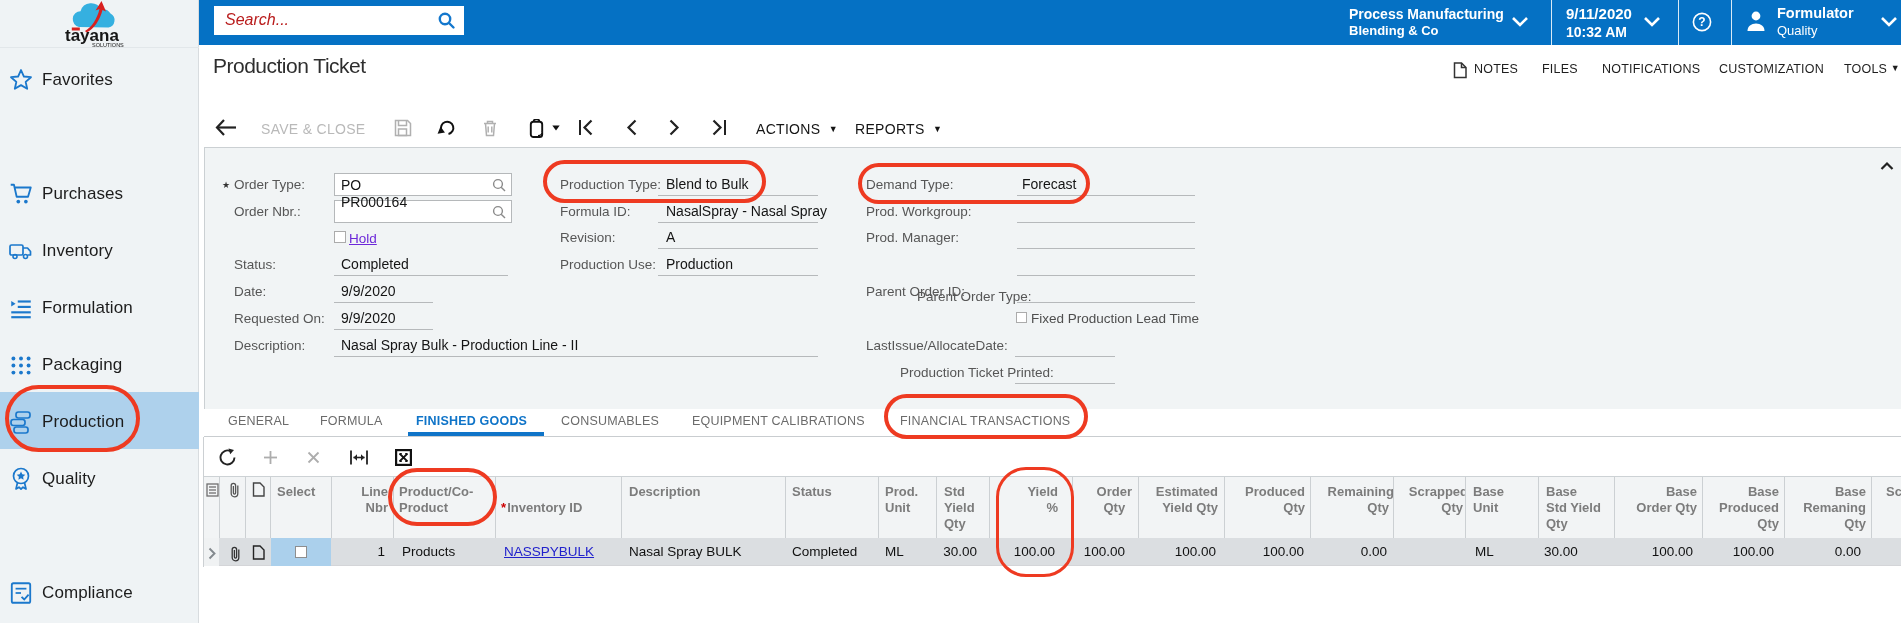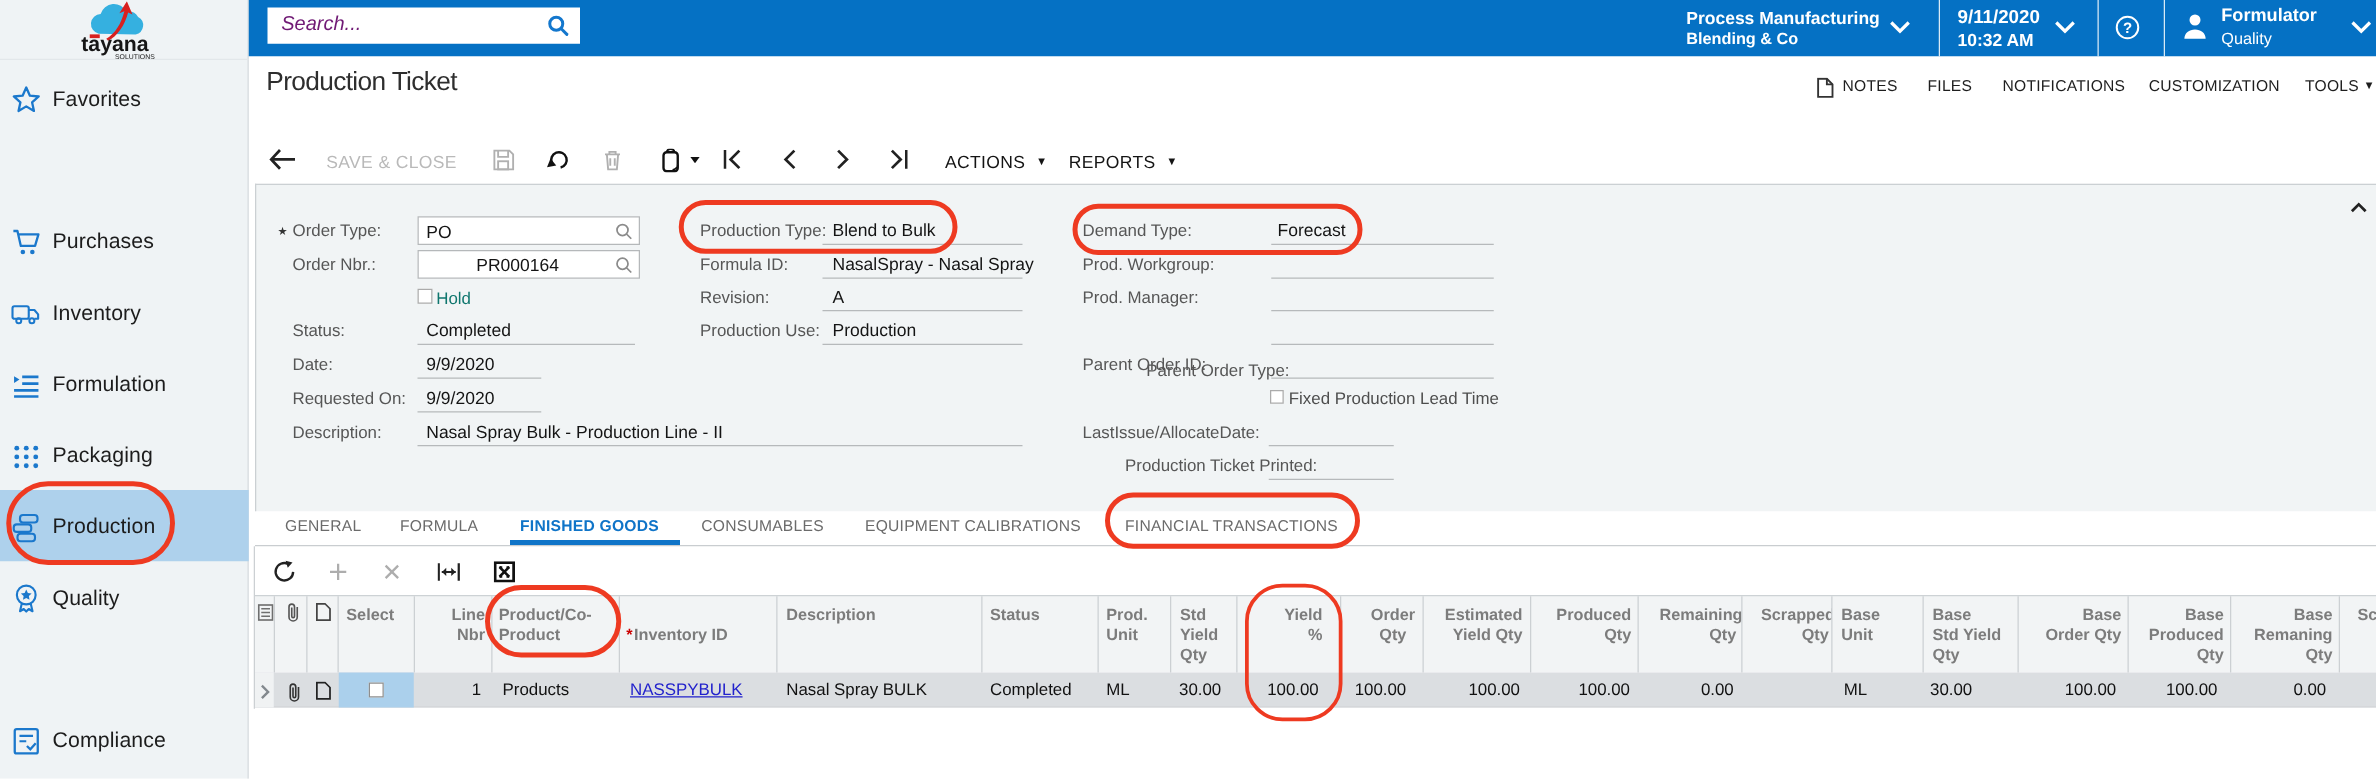--- a/index.html
+++ b/index.html
@@ -8,21 +8,21 @@
   .abs { position:absolute; }
   
   #sidebar { left:0; top:0; width:199px; height:623px; background:#eff3f5; border-right:1px solid #d8dcdf; }
   .navitem { position:absolute; left:0; width:199px; height:57px; }
   .navitem svg { position:absolute; left:8px; top:50%; margin-top:-13px; width:26px; height:26px; }
   .navitem .lbl { position:absolute; left:42px; top:50%; transform:translateY(-52%); font-size:17px; color:#1c1c1c; letter-spacing:0.1px; }
   #prodhl { left:0; top:392px; width:199px; height:57px; background:#aed1ec; }
   
   #topbar { left:199px; top:0; width:1702px; height:45px; background:#0571c4; }
   #searchbox { position:absolute; left:15px; top:6px; width:250px; height:29px; background:#fff; }
-  #searchbox .ph { position:absolute; left:11px; top:5px; font-size:16px; font-style:italic; color:#701a75; }
+  #searchbox .ph { position:absolute; left:11px; top:5px; font-size:16px; font-style:italic; color:#b91c1c; }
   .tb-div { position:absolute; top:0; width:1px; height:45px; background:rgba(255,255,255,0.85); }
   .tb-txt { position:absolute; color:#fff; }
   
   #title { left:213px; top:54px; font-size:21px; letter-spacing:-0.5px; color:#2e2e2e; }
   .linkbar { top:62px; font-size:12.5px; color:#1e1e1e; letter-spacing:0.2px; white-space:nowrap; }
   
   .tbtn { position:absolute; top:118px; }
   .tbtxt { position:absolute; font-size:14px; letter-spacing:0.3px; }
   
   #panel { left:204px; top:147px; width:1697px; height:262px; background:#f1f4f5; border-top:1px solid #cbd0d3; border-left:1px solid #cbd0d3; }
@@ -251,27 +251,27 @@
   <div class="flabel" style="left:222px;top:180px;font-size:9px;color:#333;">★</div>
   <div class="flabel" style="left:234px;top:177px;">Order Type:</div>
   <div class="inputbox" style="left:334px;top:173px;"></div>
   <div class="fval" style="left:341px;top:177px;">PO</div>
   <svg class="abs" style="left:492px;top:178px" width="15" height="15" viewBox="0 0 15 15">
       <circle cx="6" cy="6" r="4.4" fill="none" stroke="#8b8b8b" stroke-width="1.4"></circle>
       <line x1="9.2" y1="9.2" x2="13" y2="13" stroke="#8b8b8b" stroke-width="1.4"></line>
     </svg>
   <div class="flabel" style="left:234px;top:204px;">Order Nbr.:</div>
   <div class="inputbox" style="left:334px;top:200px;"></div>
-  <div class="fval" style="left:341px;top:204px;margin-left:40px;">PR000164</div>
+  <div class="fval" style="left:341px;top:194px;">PR000164</div>
   <svg class="abs" style="left:492px;top:205px" width="15" height="15" viewBox="0 0 15 15">
       <circle cx="6" cy="6" r="4.4" fill="none" stroke="#8b8b8b" stroke-width="1.4"></circle>
       <line x1="9.2" y1="9.2" x2="13" y2="13" stroke="#8b8b8b" stroke-width="1.4"></line>
     </svg>
   <div class="abs" style="left:334px;top:231px;width:12px;height:12px;background:#fff;border:1px solid #ababab;"></div>
-  <div class="flabel" style="left:349px;top:231px;color:#0f766e;">Hold</div>
+  <div class="flabel" style="left:349px;top:231px;color:#6d28d9;text-decoration:underline;">Hold</div>
   <div class="flabel" style="left:234px;top:257px;">Status:</div>
   <div class="fval" style="left:341px;top:256px;">Completed</div>
   <div class="uline" style="left:334px;top:275px;width:174px;"></div>
   <div class="flabel" style="left:234px;top:284px;">Date:</div>
   <div class="fval" style="left:341px;top:283px;">9/9/2020</div>
   <div class="uline" style="left:334px;top:302px;width:99px;"></div>
   <div class="flabel" style="left:234px;top:311px;">Requested On:</div>
   <div class="fval" style="left:341px;top:310px;">9/9/2020</div>
   <div class="uline" style="left:334px;top:329px;width:99px;"></div>
   <div class="flabel" style="left:234px;top:338px;">Description:</div>

